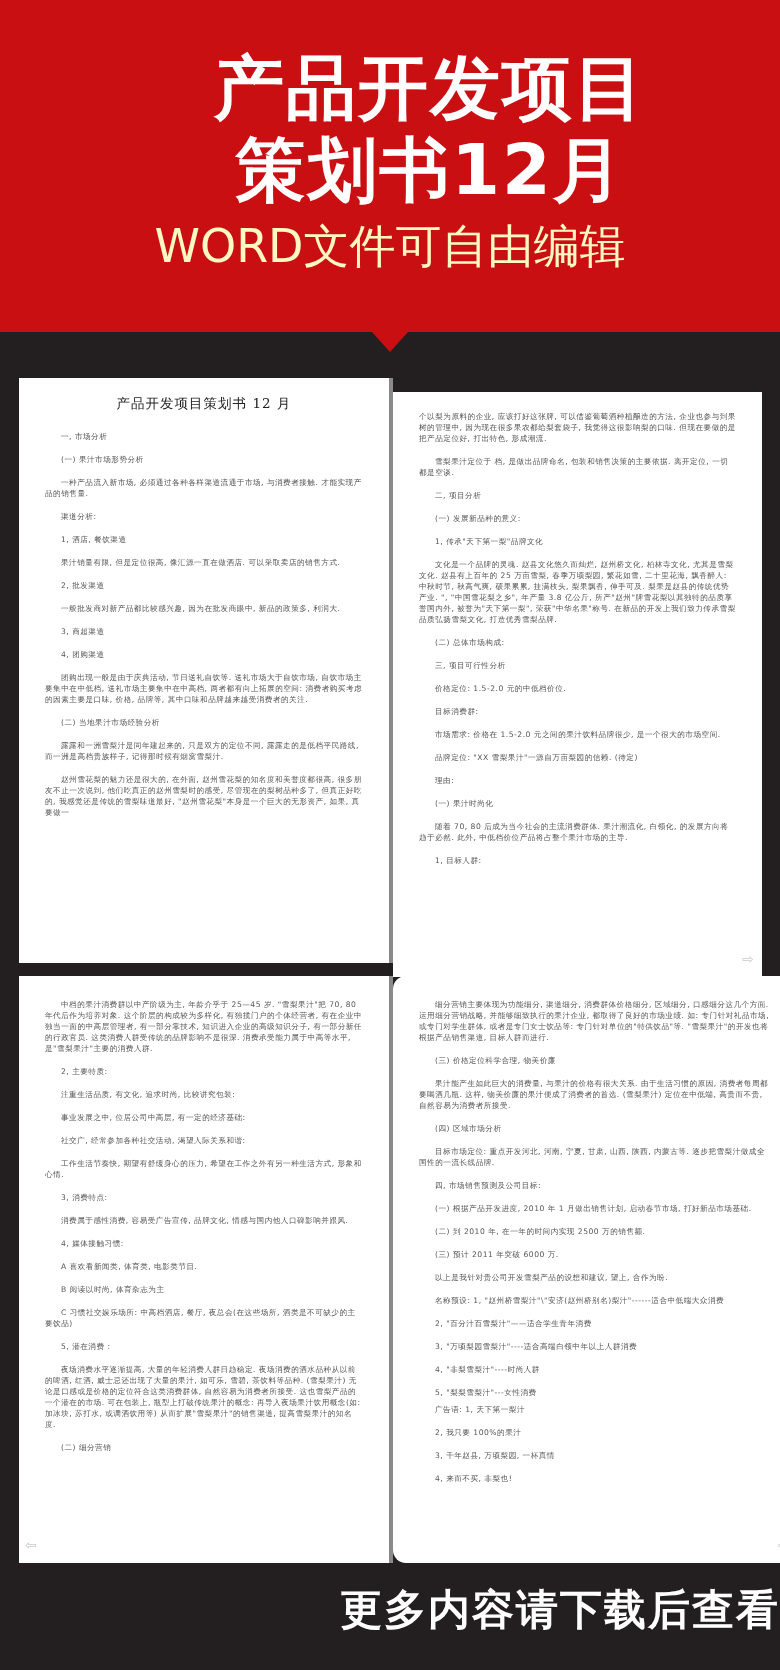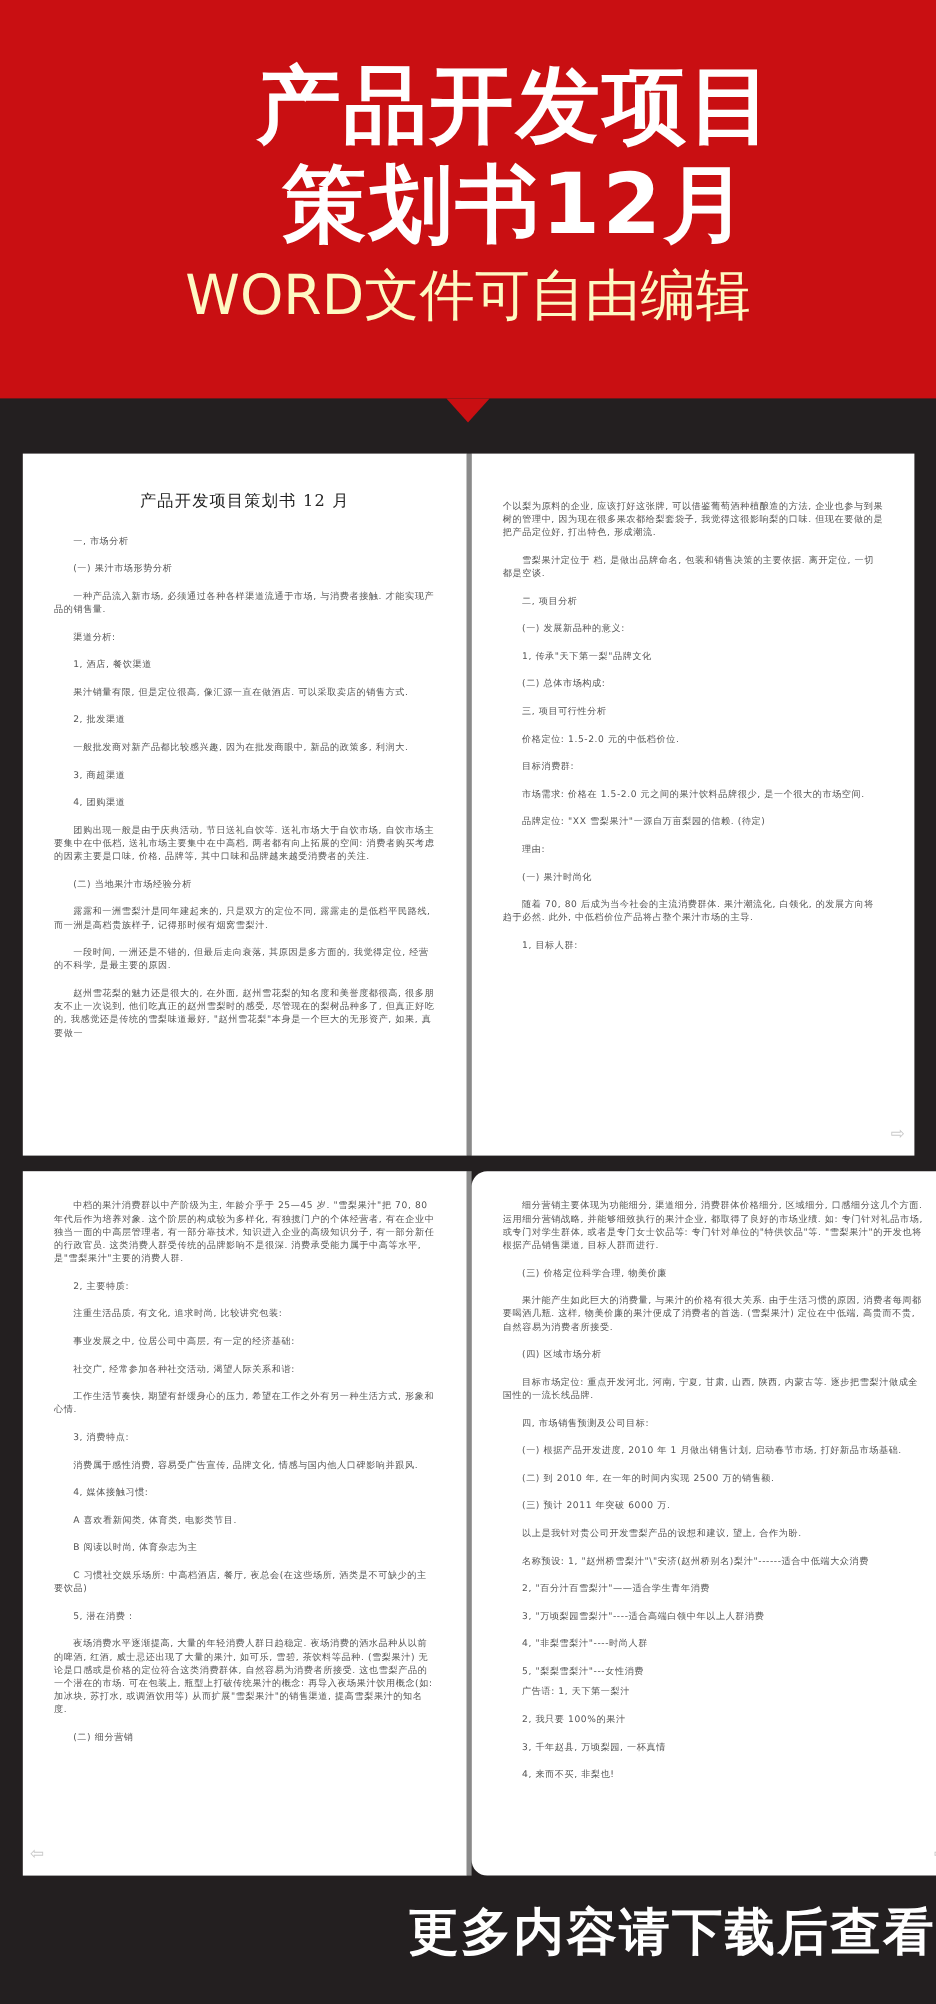--- a/index.html
+++ b/index.html
@@ -6,26 +6,26 @@
   body { width:780px; height:1670px; background:#231f20; position:relative; overflow:hidden; font-family:"DejaVu Sans", sans-serif; }
   .banner { position:absolute; left:0; top:0; width:780px; height:332px; background:#c90f12; }
   .banner .pointer { position:absolute; left:372px; top:332px; width:0; height:0; border-left:18px solid transparent; border-right:18px solid transparent; border-top:20px solid #c90f12; }
   .title1, .title2 { position:absolute; left:0; width:780px; text-align:center; color:#fff; font-weight:bold; font-size:70px; line-height:80px; letter-spacing:2px;margin-left:40px; }
   .title1 { top:48px; }
   .title2 { top:130px; }
   .title3 { position:absolute; left:0; width:780px; top:218px; text-align:center; color:#fef9c3; font-size:46px; line-height:56px; }
   .page { position:absolute; background:#fff; overflow:hidden; box-sizing:border-box; padding:0 26px 0 26px; }
   .page .line { font-size:7.6px; color:#555; line-height:11px; margin-bottom:12px; letter-spacing:0.5px; }
   .page .indent { text-indent:16px; }
-  .page .doc-title { text-align:center; font-family:"DejaVu Serif", serif; font-size:13.5px; color:#222; margin:31px 0 18px; letter-spacing:1px; }
+  .page .doc-title { text-align:center; font-family:"DejaVu Serif", serif; font-size:13.5px; color:#222; margin:17px 0 18px; letter-spacing:1px; }
   .divider-v { position:absolute; width:4px; background:#8a8a8a; }
   .arrow { position:absolute; font-size:14px; color:#c9c9c9; }
   .footer { position:absolute; left:0; width:780px; top:1580px; text-align:right; color:#fff; font-weight:bold; font-size:42px; line-height:60px; letter-spacing:2px; }
   #p1 { left:19px; top:378px; width:370px; height:585px; padding-top:0; }
-  #p2 { left:393px; top:378px; width:369px; height:585px; padding-top:38px; }
+  #p2 { left:393px; top:392px; width:369px; height:585px; padding-top:19px; }
   #p3 { left:19px; top:976px; width:370px; height:587px; padding-top:23px; }
   #p4 { left:393px; top:976px; width:405px; height:587px; padding-top:23px;border-radius:13px; }
 </style>
 </head>
 <body>
 
 <div class="banner">
   <div class="title1">产品开发项目</div>
   <div class="title2">策划书12月</div>
   <div class="title3">WORD文件可自由编辑</div>
@@ -40,32 +40,32 @@
   <div class="line indent">渠道分析:</div>
   <div class="line indent">1, 酒店, 餐饮渠道</div>
   <div class="line indent">果汁销量有限, 但是定位很高, 像汇源一直在做酒店. 可以采取卖店的销售方式.</div>
   <div class="line indent">2, 批发渠道</div>
   <div class="line indent">一般批发商对新产品都比较感兴趣, 因为在批发商眼中, 新品的政策多, 利润大.</div>
   <div class="line indent">3, 商超渠道</div>
   <div class="line indent">4, 团购渠道</div>
   <div class="line indent">团购出现一般是由于庆典活动, 节日送礼自饮等. 送礼市场大于自饮市场, 自饮市场主要集中在中低档, 送礼市场主要集中在中高档, 两者都有向上拓展的空间: 消费者购买考虑的因素主要是口味, 价格, 品牌等, 其中口味和品牌越来越受消费者的关注.</div>
   <div class="line indent">(二) 当地果汁市场经验分析</div>
   <div class="line indent">露露和一洲雪梨汁是同年建起来的, 只是双方的定位不同, 露露走的是低档平民路线, 而一洲是高档贵族样子, 记得那时候有烟窝雪梨汁.</div>
-  <div class="line indent">一段时间, 一洲还是不错的, 但最后走向衰落, 其原因是多方面的, 我觉得定位, 经营的不科学, 是最主要的原因.</div>
   <div class="line indent">赵州雪花梨的魅力还是很大的, 在外面, 赵州雪花梨的知名度和美誉度都很高, 很多朋友不止一次说到, 他们吃真正的赵州雪梨时的感受, 尽管现在的梨树品种多了, 但真正好吃的, 我感觉还是传统的雪梨味道最好, "赵州雪花梨"本身是一个巨大的无形资产, 如果, 真要做一</div>
 </div>
 
 <div class="divider-v" style="left:389px; top:378px; height:585px;"></div>
 
 <div class="page" id="p2">
   <div class="line">个以梨为原料的企业, 应该打好这张牌, 可以借鉴葡萄酒种植酿造的方法, 企业也参与到果树的管理中, 因为现在很多果农都给梨套袋子, 我觉得这很影响梨的口味. 但现在要做的是把产品定位好, 打出特色, 形成潮流.</div>
   <div class="line indent">雪梨果汁定位于 档, 是做出品牌命名, 包装和销售决策的主要依据. 离开定位, 一切都是空谈.</div>
   <div class="line indent">二, 项目分析</div>
   <div class="line indent">(一) 发展新品种的意义:</div>
   <div class="line indent">1, 传承"天下第一梨"品牌文化</div>
+  <div class="line indent">文化是一个品牌的灵魂. 赵县文化悠久而灿烂, 赵州桥文化, 柏林寺文化, 尤其是雪梨文化. 赵县有上百年的 25 万亩雪梨, 春季万顷梨园, 繁花如雪, 二十里花海, 飘香醉人: 中秋时节, 秋高气爽, 硕果累累, 挂满枝头, 梨果飘香, 伸手可及. 梨果是赵县的传统优势产业. ", "中国雪花梨之乡", 年产量 3.8 亿公斤, 所产"赵州"牌雪花梨以其独特的品质享誉国内外, 被誉为"天下第一梨", 荣获"中华名果"称号. 在新品的开发上我们致力传承雪梨品质弘扬雪梨文化, 打造优秀雪梨品牌.</div>
   <div class="line indent">(二) 总体市场构成:</div>
   <div class="line indent">三, 项目可行性分析</div>
   <div class="line indent">价格定位: 1.5-2.0 元的中低档价位.</div>
   <div class="line indent">目标消费群:</div>
   <div class="line indent">市场需求: 价格在 1.5-2.0 元之间的果汁饮料品牌很少, 是一个很大的市场空间.</div>
   <div class="line indent">品牌定位: "XX 雪梨果汁"一源自万亩梨园的信赖. (待定)</div>
   <div class="line indent">理由:</div>
   <div class="line indent">(一) 果汁时尚化</div>
   <div class="line indent">随着 70, 80 后成为当今社会的主流消费群体. 果汁潮流化, 白领化, 的发展方向将趋于必然. 此外, 中低档价位产品将占整个果汁市场的主导.</div>
   <div class="line indent">1, 目标人群:</div>

